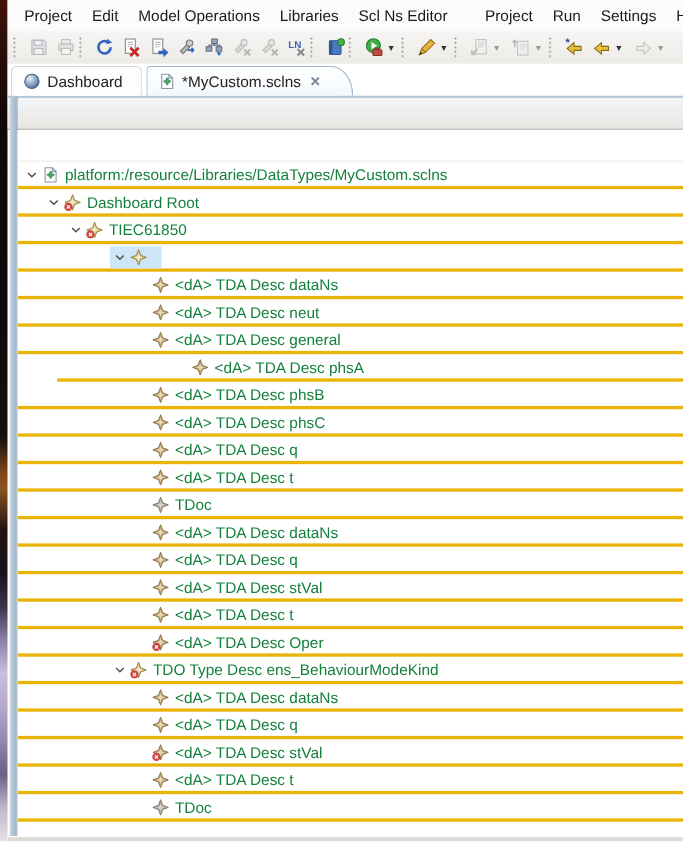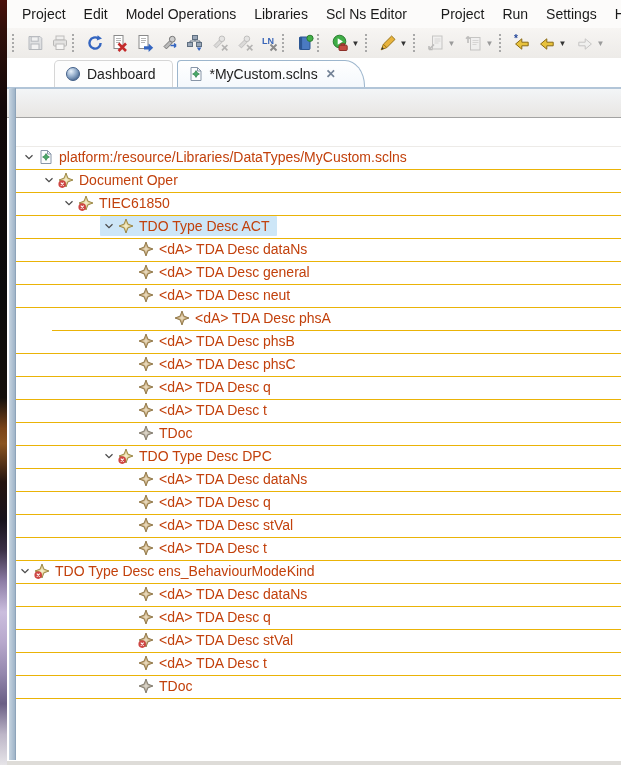--- a/index.html
+++ b/index.html
@@ -36,38 +36,38 @@
   .tdrop{width:13px;height:24px;display:flex;align-items:center;justify-content:center;
     font-size:8px;color:#333;}
   .tdrop.disabled{color:#9a9a9a;}
 
   
   #tabstrip{height:29px;display:flex;align-items:flex-end;background:#fff;
     border-bottom:2px solid #b2c5d8;padding-left:3px;}
   .tab{display:flex;align-items:center;height:26px;font-size:14px;color:#222;white-space:nowrap;}
   .tab svg{width:16px;height:16px;margin-right:6px;}
   #tab-dashboard{border:1px solid #d6d6d6;border-bottom:none;border-radius:5px 5px 0 0;
-    padding:0 16px 0 10px;margin-right:4px;background:#fdfdfd;margin-left:44px;}
+    padding:0 16px 0 10px;margin-right:4px;background:#fdfdfd;}
   #tab-editor{border:1px solid #9db6cd;border-bottom:none;
     border-radius:4px 20px 0 0 / 4px 26px 0 0;
     padding:0 28px 0 10px;background:linear-gradient(#ffffff,#f4f8fc);}
   .tab-close{margin-left:8px;font-size:12px;font-weight:bold;color:#738296;line-height:1;}
 
   
   #band{height:28px;background:linear-gradient(#f3f5f7,#e8e6e3);border-bottom:1px solid #a3a3a2;}
 
   
   #edge-strip{position:absolute;left:2px;top:88px;width:6px;height:672px;
     background:linear-gradient(to right,#c6d4e1,#9fb4c8);border-right:1px solid #8ea4ba;}
 
   
   #tree{position:absolute;left:9px;right:0;top:118px;bottom:4px;background:#fff;
     padding-top:28px;overflow:hidden;}
   #tree-rows{border-top:1px solid #edebe8;}
-  .trow{height:22px;border-bottom:1px solid #eab308;display:flex;align-items:flex-start;font-size:14px;color:#c2410c;}
+  .trow{height:22px;border-bottom:3px solid #eab308;display:flex;align-items:flex-end;font-size:14px;color:#15803d;}
   .trow-inner{display:flex;align-items:center;height:20px;padding:0 8px 0 0;border-radius:1px;}
   .trow-inner.selected{background:#cde6f7;}
   .chev{width:18px;height:16px;display:flex;align-items:center;justify-content:center;flex:0 0 18px;}
   .chev svg{width:14px;height:14px;}
   .ticon{width:16px;height:16px;margin-right:5px;flex:0 0 16px;position:relative;}
   .ticon svg{width:16px;height:16px;display:block;}
   .tlabel{white-space:nowrap;}
 
   #bottombar{position:absolute;left:0;right:0;bottom:0;height:4px;background:#dedcd8;}
 </style>
@@ -284,21 +284,21 @@
               </svg>
             </span>
             <span class="ticon">
               <svg viewBox="0 0 16 16">
                 <path d="M8 1 9.9 6.1 15 8 9.9 9.9 8 15 6.1 9.9 1 8 6.1 6.1z" fill="#dccb8e" stroke="#94803c" stroke-width=".9"></path>
                 <path d="M8 4.6 9 7 11.4 8 9 9 8 11.4 7 9 4.6 8 7 7z" fill="#f3ecc8"></path>
                 <circle cx="4.2" cy="12.1" r="3.8" fill="#ce4643"></circle>
                 <path d="M2.8 10.7l2.9 2.9m0-2.9-2.9 2.9" stroke="#fff" stroke-width="1.1"></path>
               </svg>
             </span>
-            <span class="tlabel">Document Oper</span>
+            <span class="tlabel">Dashboard Root</span>
           </span>
         </div>
         <div class="trow" style="padding-left: 44px;">
           <span class="trow-inner">
             <span class="chev">
               <svg viewBox="0 0 16 16">
                 <path d="M4 6l4 4 4-4" fill="none" stroke="#4a4a4a" stroke-width="1.4"></path>
               </svg>
             </span>
             <span class="ticon">
@@ -318,21 +318,20 @@
               <svg viewBox="0 0 16 16">
                 <path d="M4 6l4 4 4-4" fill="none" stroke="#4a4a4a" stroke-width="1.4"></path>
               </svg>
             </span>
             <span class="ticon">
               <svg viewBox="0 0 16 16">
                 <path d="M8 1 9.9 6.1 15 8 9.9 9.9 8 15 6.1 9.9 1 8 6.1 6.1z" fill="#dccb8e" stroke="#94803c" stroke-width=".9"></path>
                 <path d="M8 4.6 9 7 11.4 8 9 9 8 11.4 7 9 4.6 8 7 7z" fill="#f3ecc8"></path>
               </svg>
             </span>
-            <span class="tlabel">TDO Type Desc ACT</span>
           </span>
         </div>
         <div class="trow" style="padding-left: 104px;">
           <span class="trow-inner">
             <span class="chev"></span>
             <span class="ticon">
               <svg viewBox="0 0 16 16">
                 <path d="M8 1 9.9 6.1 15 8 9.9 9.9 8 15 6.1 9.9 1 8 6.1 6.1z" fill="#c6ab7e" stroke="#8a7040" stroke-width=".9"></path>
                 <path d="M8 4.6 9 7 11.4 8 9 9 8 11.4 7 9 4.6 8 7 7z" fill="#e7d8ba"></path>
               </svg>
@@ -342,33 +341,33 @@
         </div>
         <div class="trow" style="padding-left: 104px;">
           <span class="trow-inner">
             <span class="chev"></span>
             <span class="ticon">
               <svg viewBox="0 0 16 16">
                 <path d="M8 1 9.9 6.1 15 8 9.9 9.9 8 15 6.1 9.9 1 8 6.1 6.1z" fill="#c6ab7e" stroke="#8a7040" stroke-width=".9"></path>
                 <path d="M8 4.6 9 7 11.4 8 9 9 8 11.4 7 9 4.6 8 7 7z" fill="#e7d8ba"></path>
               </svg>
             </span>
+            <span class="tlabel">&lt;dA&gt; TDA Desc neut</span>
+          </span>
+        </div>
+        <div class="trow" style="padding-left: 104px;">
+          <span class="trow-inner">
+            <span class="chev"></span>
+            <span class="ticon">
+              <svg viewBox="0 0 16 16">
+                <path d="M8 1 9.9 6.1 15 8 9.9 9.9 8 15 6.1 9.9 1 8 6.1 6.1z" fill="#c6ab7e" stroke="#8a7040" stroke-width=".9"></path>
+                <path d="M8 4.6 9 7 11.4 8 9 9 8 11.4 7 9 4.6 8 7 7z" fill="#e7d8ba"></path>
+              </svg>
+            </span>
             <span class="tlabel">&lt;dA&gt; TDA Desc general</span>
-          </span>
-        </div>
-        <div class="trow" style="padding-left: 104px;">
-          <span class="trow-inner">
-            <span class="chev"></span>
-            <span class="ticon">
-              <svg viewBox="0 0 16 16">
-                <path d="M8 1 9.9 6.1 15 8 9.9 9.9 8 15 6.1 9.9 1 8 6.1 6.1z" fill="#c6ab7e" stroke="#8a7040" stroke-width=".9"></path>
-                <path d="M8 4.6 9 7 11.4 8 9 9 8 11.4 7 9 4.6 8 7 7z" fill="#e7d8ba"></path>
-              </svg>
-            </span>
-            <span class="tlabel">&lt;dA&gt; TDA Desc neut</span>
           </span>
         </div>
         <div class="trow" style="padding-left: 104px; margin-left: 36px;">
           <span class="trow-inner">
             <span class="chev"></span>
             <span class="ticon">
               <svg viewBox="0 0 16 16">
                 <path d="M8 1 9.9 6.1 15 8 9.9 9.9 8 15 6.1 9.9 1 8 6.1 6.1z" fill="#c6ab7e" stroke="#8a7040" stroke-width=".9"></path>
                 <path d="M8 4.6 9 7 11.4 8 9 9 8 11.4 7 9 4.6 8 7 7z" fill="#e7d8ba"></path>
               </svg>
@@ -427,38 +426,100 @@
         <div class="trow" style="padding-left: 104px;">
           <span class="trow-inner">
             <span class="chev"></span>
             <span class="ticon">
               <svg viewBox="0 0 16 16">
                 <path d="M8 1 9.9 6.1 15 8 9.9 9.9 8 15 6.1 9.9 1 8 6.1 6.1z" fill="#b5ac9c" stroke="#7c7568" stroke-width=".9"></path>
                 <path d="M8 4.6 9 7 11.4 8 9 9 8 11.4 7 9 4.6 8 7 7z" fill="#d9d3c7"></path>
               </svg>
             </span>
             <span class="tlabel">TDoc</span>
+          </span>
+        </div>
+        <div class="trow" style="padding-left: 104px;">
+          <span class="trow-inner">
+            <span class="chev"></span>
+            <span class="ticon">
+              <svg viewBox="0 0 16 16">
+                <path d="M8 1 9.9 6.1 15 8 9.9 9.9 8 15 6.1 9.9 1 8 6.1 6.1z" fill="#c6ab7e" stroke="#8a7040" stroke-width=".9"></path>
+                <path d="M8 4.6 9 7 11.4 8 9 9 8 11.4 7 9 4.6 8 7 7z" fill="#e7d8ba"></path>
+              </svg>
+            </span>
+            <span class="tlabel">&lt;dA&gt; TDA Desc dataNs</span>
+          </span>
+        </div>
+        <div class="trow" style="padding-left: 104px;">
+          <span class="trow-inner">
+            <span class="chev"></span>
+            <span class="ticon">
+              <svg viewBox="0 0 16 16">
+                <path d="M8 1 9.9 6.1 15 8 9.9 9.9 8 15 6.1 9.9 1 8 6.1 6.1z" fill="#c6ab7e" stroke="#8a7040" stroke-width=".9"></path>
+                <path d="M8 4.6 9 7 11.4 8 9 9 8 11.4 7 9 4.6 8 7 7z" fill="#e7d8ba"></path>
+              </svg>
+            </span>
+            <span class="tlabel">&lt;dA&gt; TDA Desc q</span>
+          </span>
+        </div>
+        <div class="trow" style="padding-left: 104px;">
+          <span class="trow-inner">
+            <span class="chev"></span>
+            <span class="ticon">
+              <svg viewBox="0 0 16 16">
+                <path d="M8 1 9.9 6.1 15 8 9.9 9.9 8 15 6.1 9.9 1 8 6.1 6.1z" fill="#c6ab7e" stroke="#8a7040" stroke-width=".9"></path>
+                <path d="M8 4.6 9 7 11.4 8 9 9 8 11.4 7 9 4.6 8 7 7z" fill="#e7d8ba"></path>
+              </svg>
+            </span>
+            <span class="tlabel">&lt;dA&gt; TDA Desc stVal</span>
+          </span>
+        </div>
+        <div class="trow" style="padding-left: 104px;">
+          <span class="trow-inner">
+            <span class="chev"></span>
+            <span class="ticon">
+              <svg viewBox="0 0 16 16">
+                <path d="M8 1 9.9 6.1 15 8 9.9 9.9 8 15 6.1 9.9 1 8 6.1 6.1z" fill="#c6ab7e" stroke="#8a7040" stroke-width=".9"></path>
+                <path d="M8 4.6 9 7 11.4 8 9 9 8 11.4 7 9 4.6 8 7 7z" fill="#e7d8ba"></path>
+              </svg>
+            </span>
+            <span class="tlabel">&lt;dA&gt; TDA Desc t</span>
+          </span>
+        </div>
+        <div class="trow" style="padding-left: 104px;">
+          <span class="trow-inner">
+            <span class="chev"></span>
+            <span class="ticon">
+              <svg viewBox="0 0 16 16">
+                <path d="M8 1 9.9 6.1 15 8 9.9 9.9 8 15 6.1 9.9 1 8 6.1 6.1z" fill="#c6ab7e" stroke="#8a7040" stroke-width=".9"></path>
+                <path d="M8 4.6 9 7 11.4 8 9 9 8 11.4 7 9 4.6 8 7 7z" fill="#e7d8ba"></path>
+                <circle cx="4.2" cy="12.1" r="3.8" fill="#ce4643"></circle>
+                <path d="M2.8 10.7l2.9 2.9m0-2.9-2.9 2.9" stroke="#fff" stroke-width="1.1"></path>
+              </svg>
+            </span>
+            <span class="tlabel">&lt;dA&gt; TDA Desc Oper</span>
           </span>
         </div>
         <div class="trow" style="padding-left: 84px;">
           <span class="trow-inner">
             <span class="chev">
               <svg viewBox="0 0 16 16">
                 <path d="M4 6l4 4 4-4" fill="none" stroke="#4a4a4a" stroke-width="1.4"></path>
               </svg>
             </span>
             <span class="ticon">
               <svg viewBox="0 0 16 16">
                 <path d="M8 1 9.9 6.1 15 8 9.9 9.9 8 15 6.1 9.9 1 8 6.1 6.1z" fill="#dccb8e" stroke="#94803c" stroke-width=".9"></path>
                 <path d="M8 4.6 9 7 11.4 8 9 9 8 11.4 7 9 4.6 8 7 7z" fill="#f3ecc8"></path>
                 <circle cx="4.2" cy="12.1" r="3.8" fill="#ce4643"></circle>
                 <path d="M2.8 10.7l2.9 2.9m0-2.9-2.9 2.9" stroke="#fff" stroke-width="1.1"></path>
               </svg>
             </span>
-            <span class="tlabel">TDO Type Desc DPC</span>
+            <span class="tlabel">TDO Type Desc ens_BehaviourModeKind</span>
           </span>
         </div>
         <div class="trow" style="padding-left: 104px;">
           <span class="trow-inner">
             <span class="chev"></span>
             <span class="ticon">
               <svg viewBox="0 0 16 16">
                 <path d="M8 1 9.9 6.1 15 8 9.9 9.9 8 15 6.1 9.9 1 8 6.1 6.1z" fill="#c6ab7e" stroke="#8a7040" stroke-width=".9"></path>
                 <path d="M8 4.6 9 7 11.4 8 9 9 8 11.4 7 9 4.6 8 7 7z" fill="#e7d8ba"></path>
               </svg>
@@ -478,90 +539,24 @@
             <span class="tlabel">&lt;dA&gt; TDA Desc q</span>
           </span>
         </div>
         <div class="trow" style="padding-left: 104px;">
           <span class="trow-inner">
             <span class="chev"></span>
             <span class="ticon">
               <svg viewBox="0 0 16 16">
                 <path d="M8 1 9.9 6.1 15 8 9.9 9.9 8 15 6.1 9.9 1 8 6.1 6.1z" fill="#c6ab7e" stroke="#8a7040" stroke-width=".9"></path>
                 <path d="M8 4.6 9 7 11.4 8 9 9 8 11.4 7 9 4.6 8 7 7z" fill="#e7d8ba"></path>
-              </svg>
-            </span>
-            <span class="tlabel">&lt;dA&gt; TDA Desc stVal</span>
-          </span>
-        </div>
-        <div class="trow" style="padding-left: 104px;">
-          <span class="trow-inner">
-            <span class="chev"></span>
-            <span class="ticon">
-              <svg viewBox="0 0 16 16">
-                <path d="M8 1 9.9 6.1 15 8 9.9 9.9 8 15 6.1 9.9 1 8 6.1 6.1z" fill="#c6ab7e" stroke="#8a7040" stroke-width=".9"></path>
-                <path d="M8 4.6 9 7 11.4 8 9 9 8 11.4 7 9 4.6 8 7 7z" fill="#e7d8ba"></path>
-              </svg>
-            </span>
-            <span class="tlabel">&lt;dA&gt; TDA Desc t</span>
-          </span>
-        </div>
-        <div class="trow" style="">
-          <span class="trow-inner">
-            <span class="chev">
-              <svg viewBox="0 0 16 16">
-                <path d="M4 6l4 4 4-4" fill="none" stroke="#4a4a4a" stroke-width="1.4"></path>
-              </svg>
-            </span>
-            <span class="ticon">
-              <svg viewBox="0 0 16 16">
-                <path d="M8 1 9.9 6.1 15 8 9.9 9.9 8 15 6.1 9.9 1 8 6.1 6.1z" fill="#dccb8e" stroke="#94803c" stroke-width=".9"></path>
-                <path d="M8 4.6 9 7 11.4 8 9 9 8 11.4 7 9 4.6 8 7 7z" fill="#f3ecc8"></path>
                 <circle cx="4.2" cy="12.1" r="3.8" fill="#ce4643"></circle>
                 <path d="M2.8 10.7l2.9 2.9m0-2.9-2.9 2.9" stroke="#fff" stroke-width="1.1"></path>
               </svg>
             </span>
-            <span class="tlabel">TDO Type Desc ens_BehaviourModeKind</span>
-          </span>
-        </div>
-        <div class="trow" style="padding-left: 104px;">
-          <span class="trow-inner">
-            <span class="chev"></span>
-            <span class="ticon">
-              <svg viewBox="0 0 16 16">
-                <path d="M8 1 9.9 6.1 15 8 9.9 9.9 8 15 6.1 9.9 1 8 6.1 6.1z" fill="#c6ab7e" stroke="#8a7040" stroke-width=".9"></path>
-                <path d="M8 4.6 9 7 11.4 8 9 9 8 11.4 7 9 4.6 8 7 7z" fill="#e7d8ba"></path>
-              </svg>
-            </span>
-            <span class="tlabel">&lt;dA&gt; TDA Desc dataNs</span>
-          </span>
-        </div>
-        <div class="trow" style="padding-left: 104px;">
-          <span class="trow-inner">
-            <span class="chev"></span>
-            <span class="ticon">
-              <svg viewBox="0 0 16 16">
-                <path d="M8 1 9.9 6.1 15 8 9.9 9.9 8 15 6.1 9.9 1 8 6.1 6.1z" fill="#c6ab7e" stroke="#8a7040" stroke-width=".9"></path>
-                <path d="M8 4.6 9 7 11.4 8 9 9 8 11.4 7 9 4.6 8 7 7z" fill="#e7d8ba"></path>
-              </svg>
-            </span>
-            <span class="tlabel">&lt;dA&gt; TDA Desc q</span>
-          </span>
-        </div>
-        <div class="trow" style="padding-left: 104px;">
-          <span class="trow-inner">
-            <span class="chev"></span>
-            <span class="ticon">
-              <svg viewBox="0 0 16 16">
-                <path d="M8 1 9.9 6.1 15 8 9.9 9.9 8 15 6.1 9.9 1 8 6.1 6.1z" fill="#c6ab7e" stroke="#8a7040" stroke-width=".9"></path>
-                <path d="M8 4.6 9 7 11.4 8 9 9 8 11.4 7 9 4.6 8 7 7z" fill="#e7d8ba"></path>
-                <circle cx="4.2" cy="12.1" r="3.8" fill="#ce4643"></circle>
-                <path d="M2.8 10.7l2.9 2.9m0-2.9-2.9 2.9" stroke="#fff" stroke-width="1.1"></path>
-              </svg>
-            </span>
             <span class="tlabel">&lt;dA&gt; TDA Desc stVal</span>
           </span>
         </div>
         <div class="trow" style="padding-left: 104px;">
           <span class="trow-inner">
             <span class="chev"></span>
             <span class="ticon">
               <svg viewBox="0 0 16 16">
                 <path d="M8 1 9.9 6.1 15 8 9.9 9.9 8 15 6.1 9.9 1 8 6.1 6.1z" fill="#c6ab7e" stroke="#8a7040" stroke-width=".9"></path>
                 <path d="M8 4.6 9 7 11.4 8 9 9 8 11.4 7 9 4.6 8 7 7z" fill="#e7d8ba"></path>

